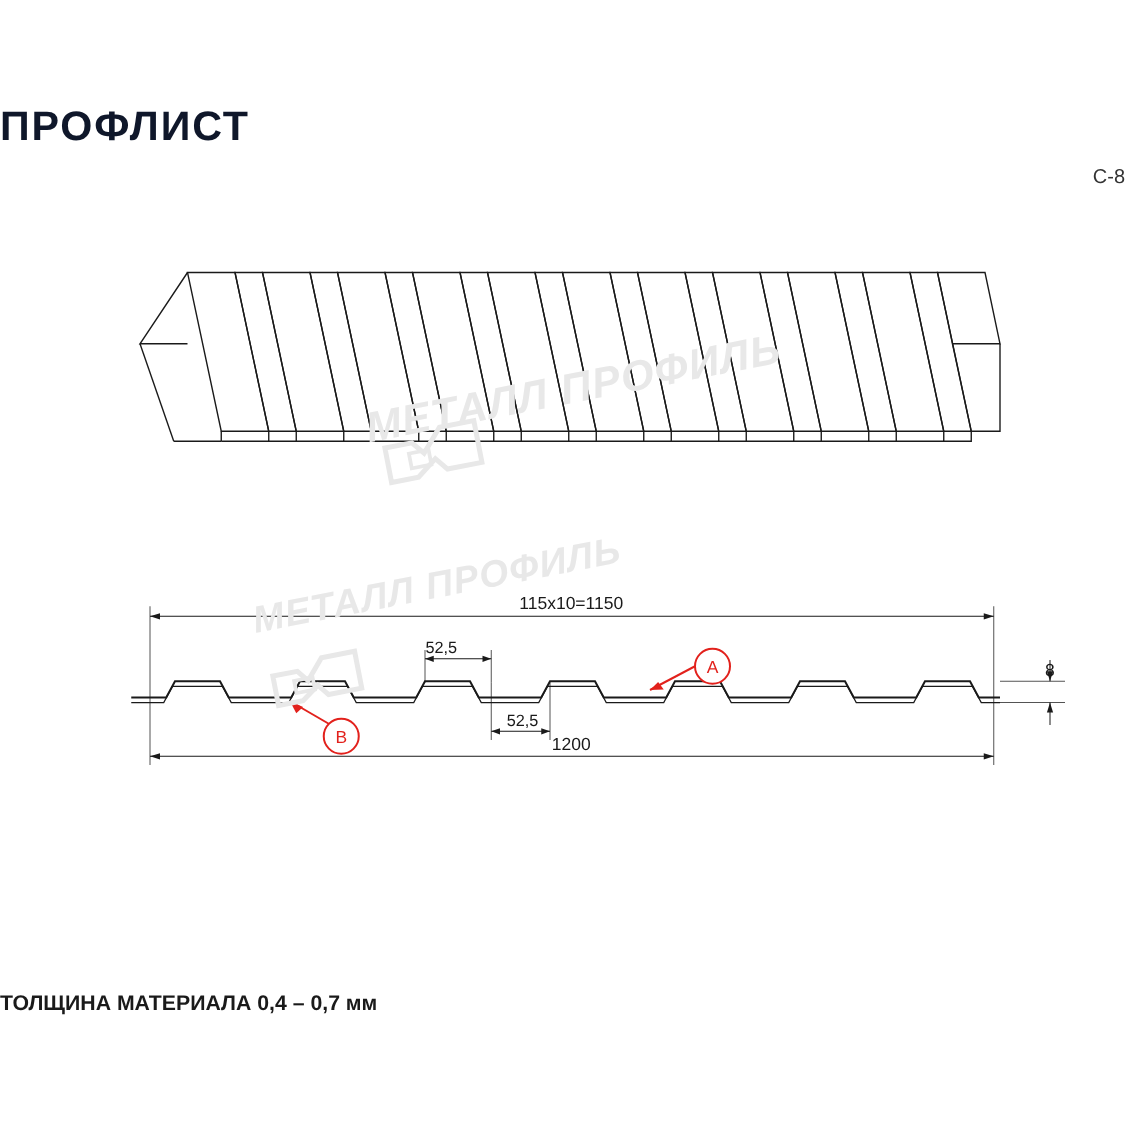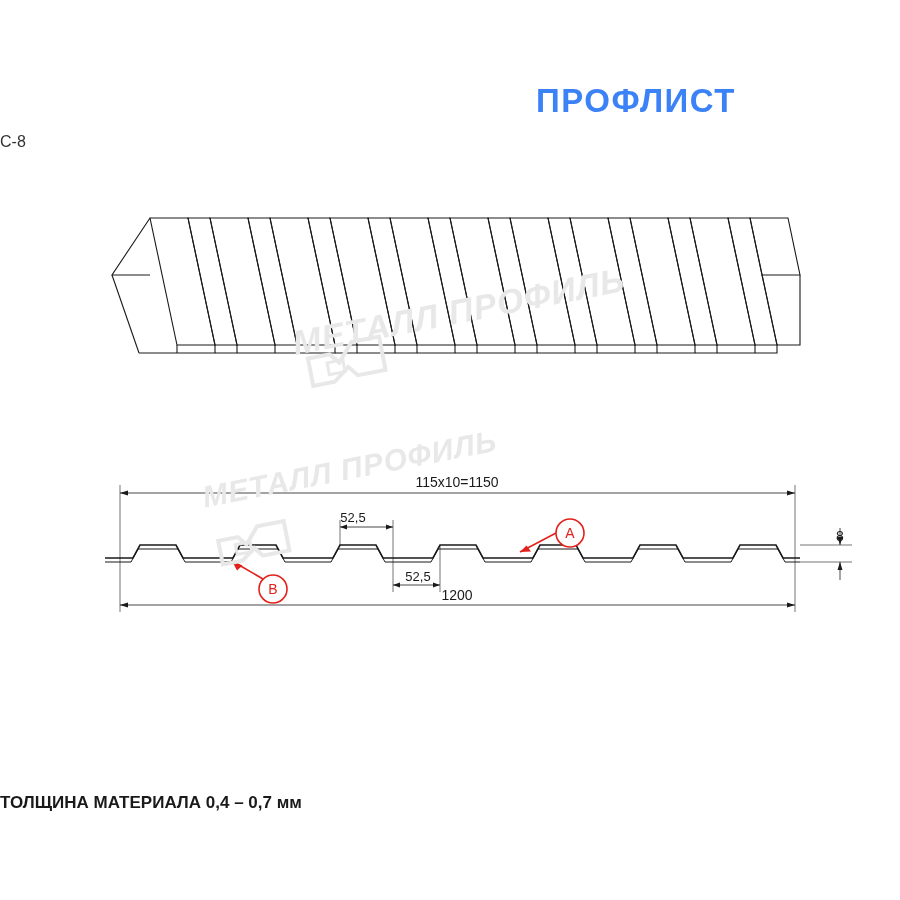--- a/index.html
+++ b/index.html
@@ -17,32 +17,32 @@
   }
   .page {
     position: absolute;
     inset: 0;
   }
   .title {
     position: absolute;
     top: 82px;
     left: 0;
     width: 736px;
-    text-align: right;
+    text-align: left;
     font-size: 33px;
     font-weight: bold;
     letter-spacing: 1.5px;
-    color: #3b82f6;
+    color: #0f172a;
   }
   .subtitle {
     position: absolute;
     top: 133px;
     left: 0;
     width: 900px;
-    text-align: left;
+    text-align: right;
     font-size: 16px;
     color: #333333;
   }
   .footer-note {
     position: absolute;
     top: 793px;
     left: 0;
     width: 900px;
     text-align: left;
     font-size: 17px;

